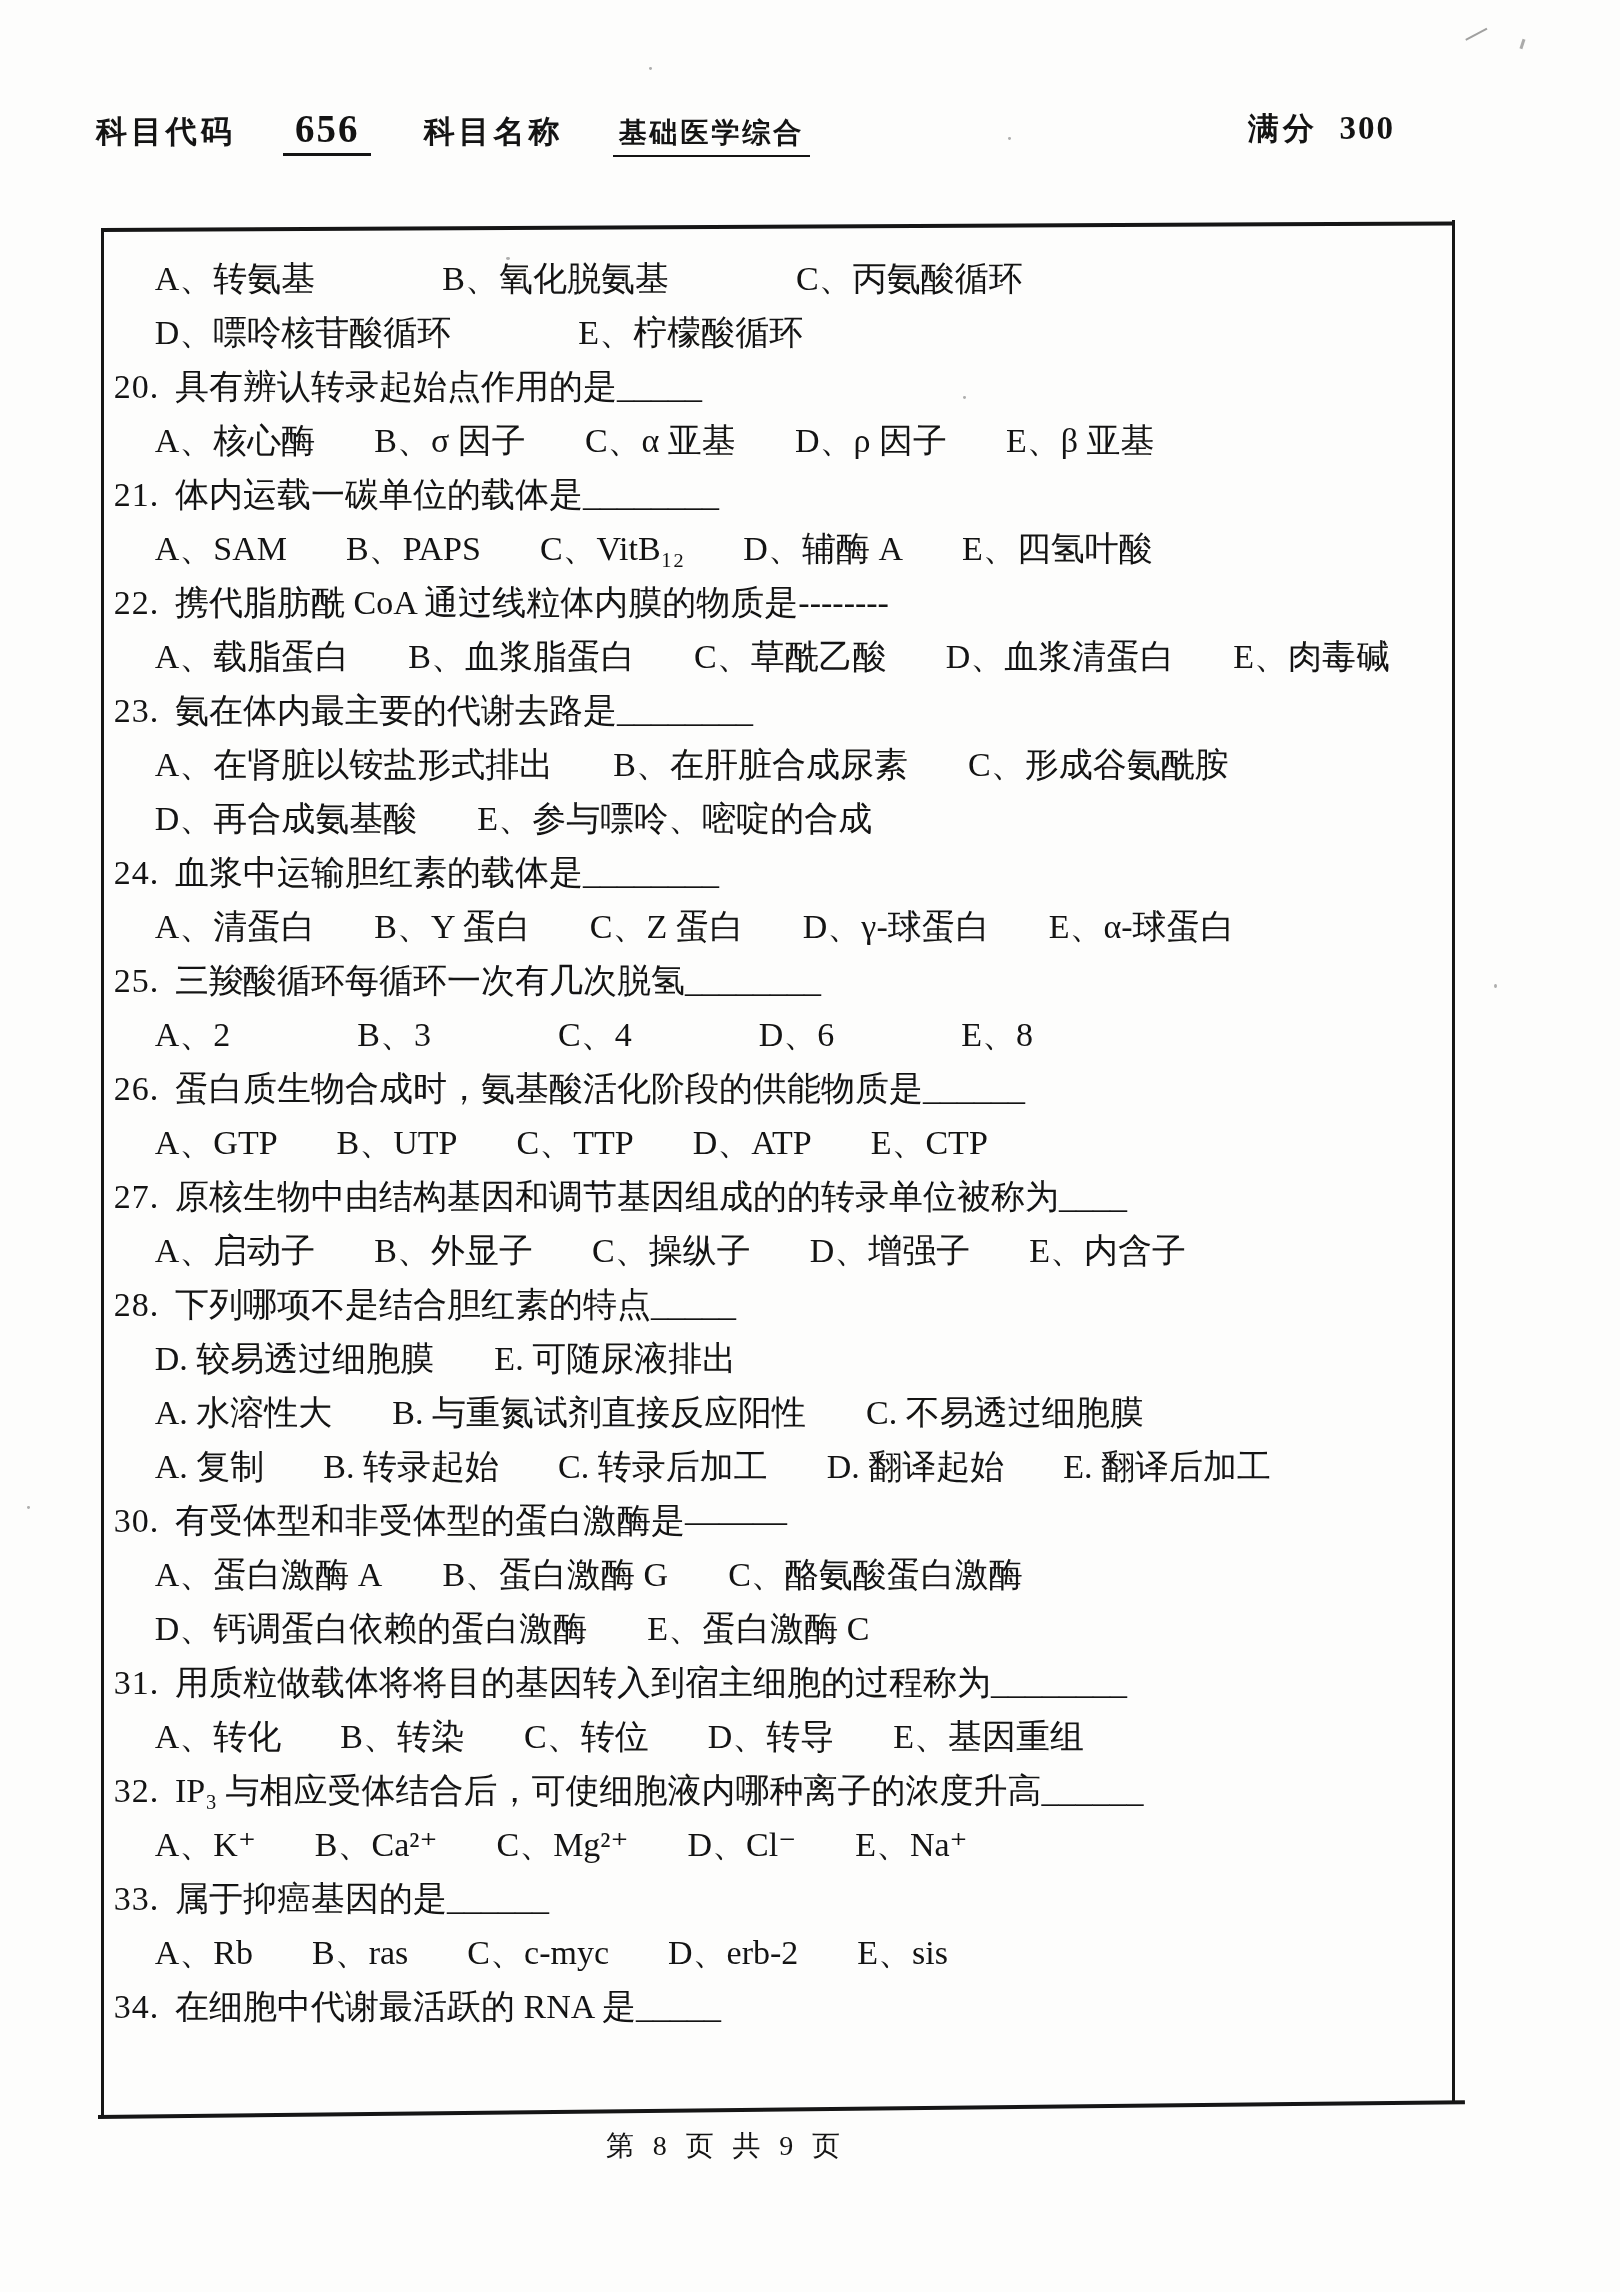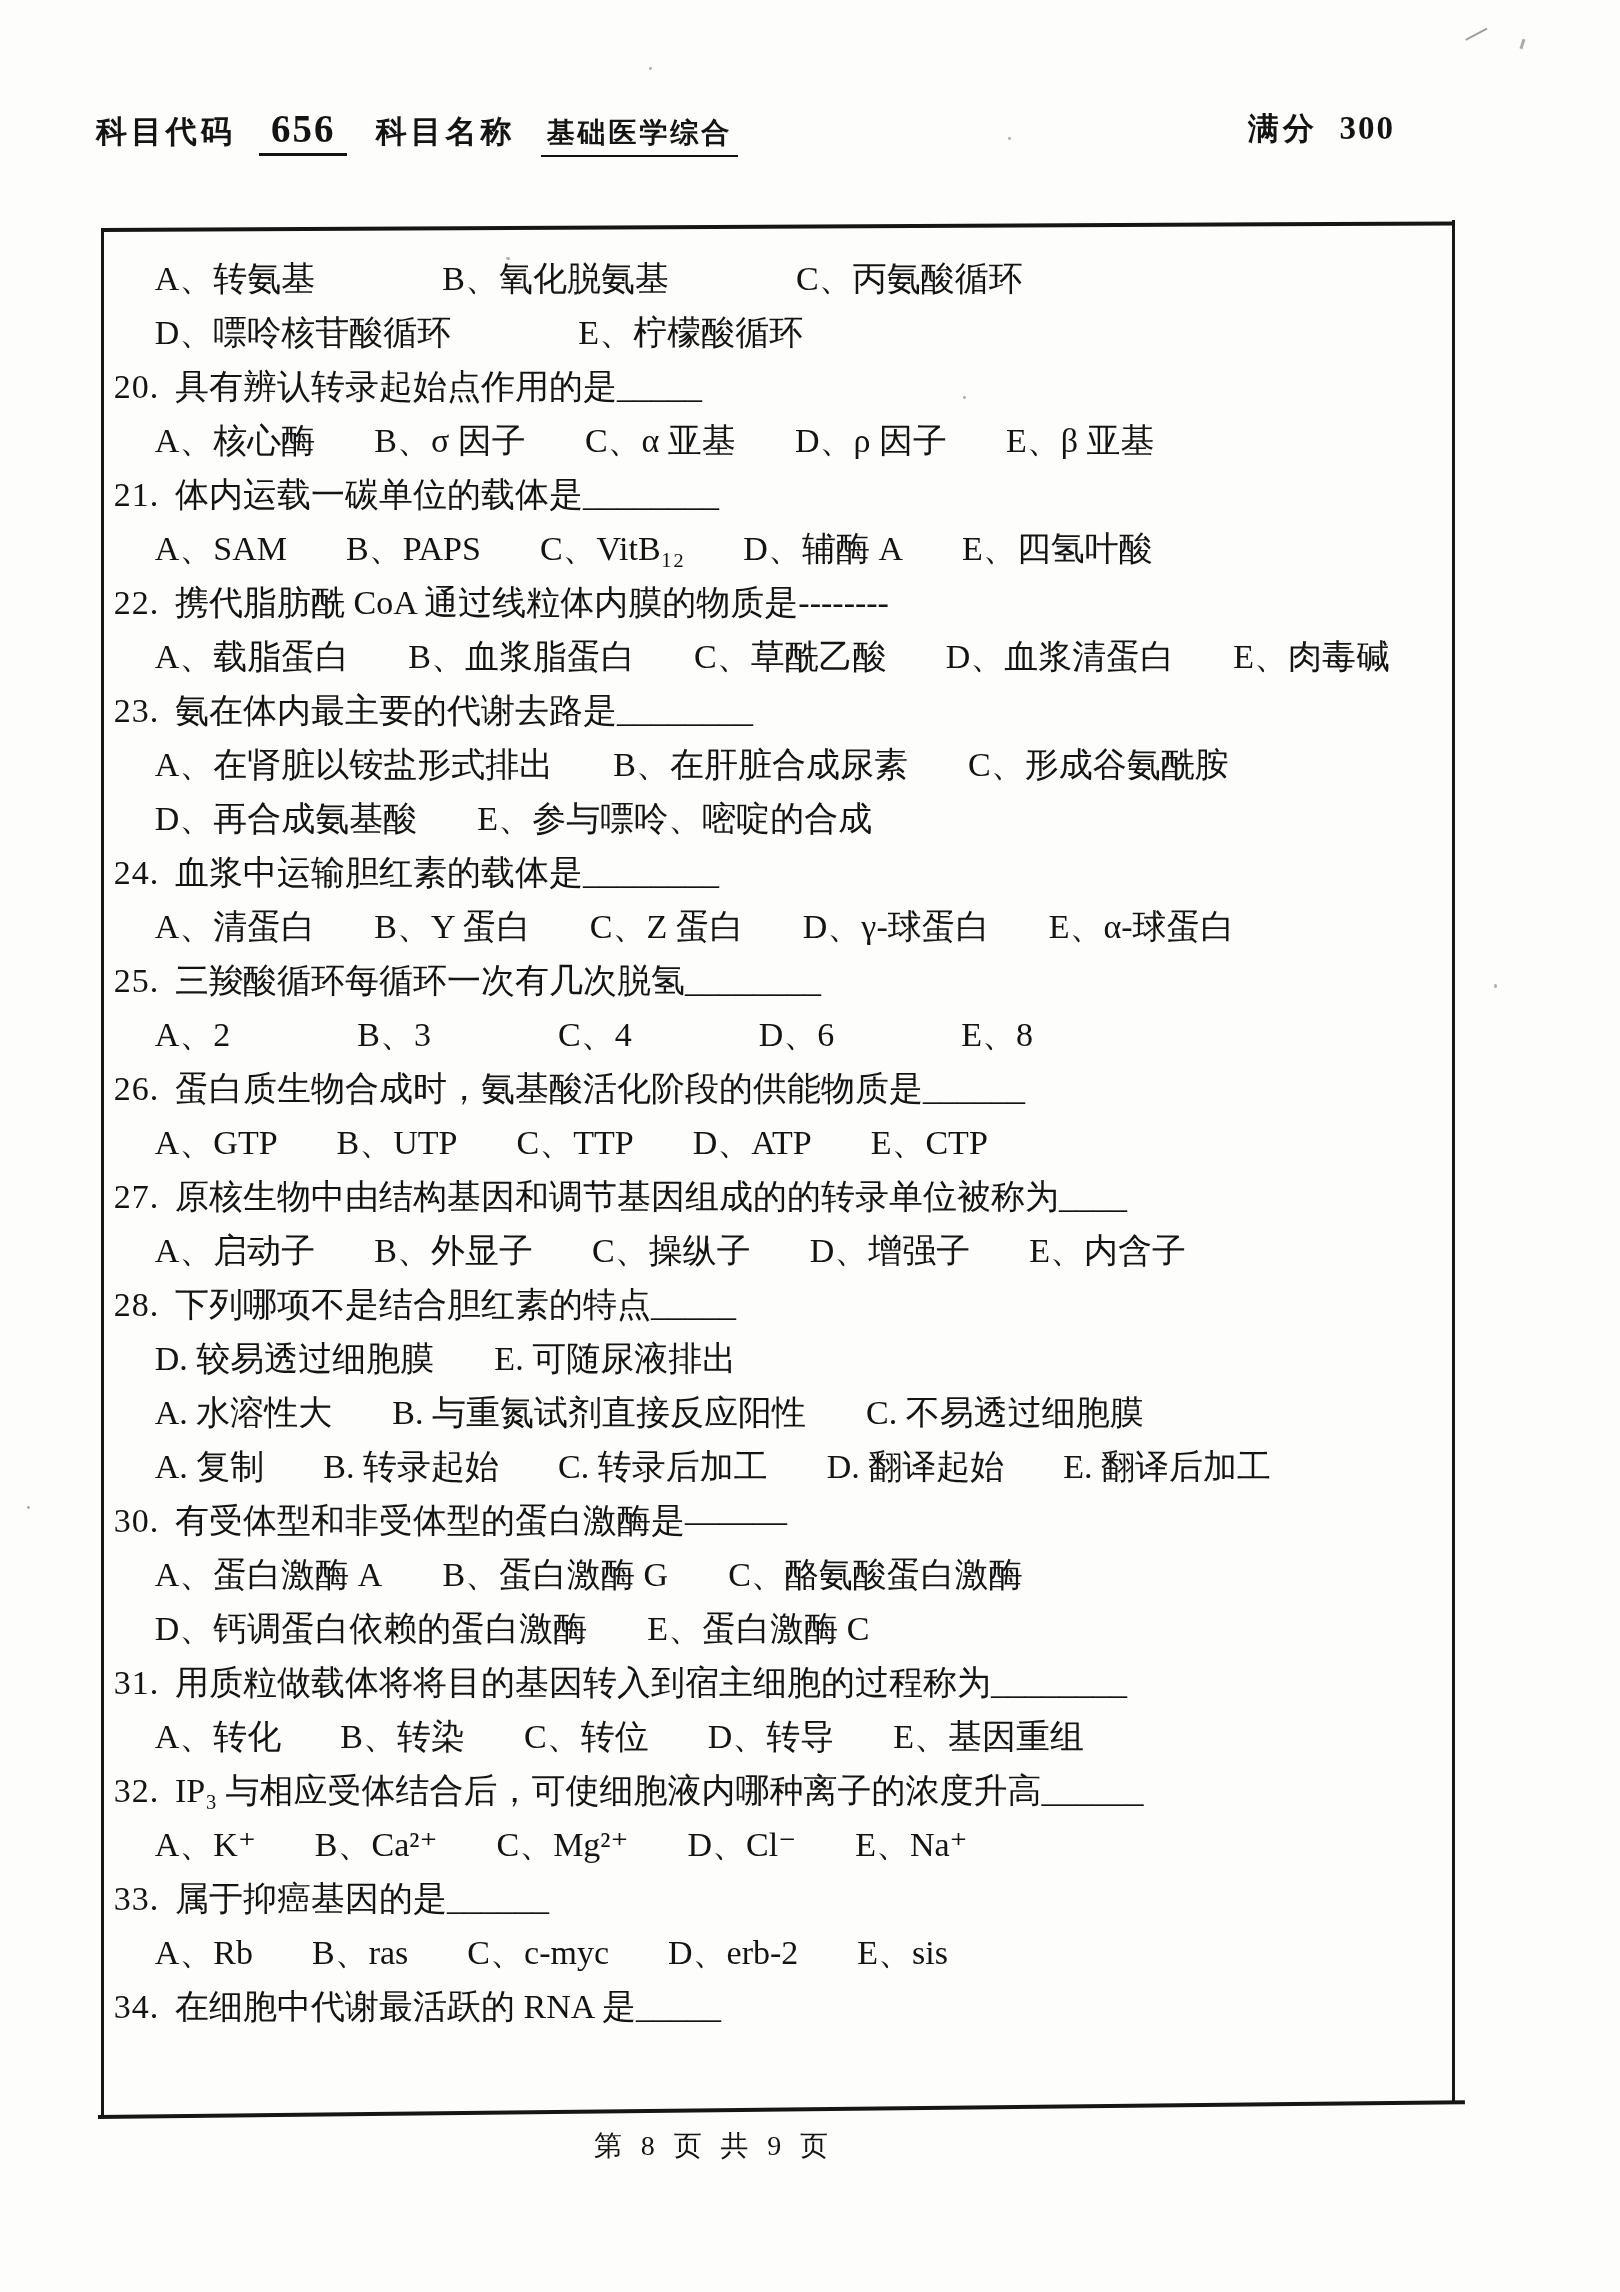--- a/index.html
+++ b/index.html
@@ -9,21 +9,21 @@
     width:1620px;height:2293px;
     background:#fdfdfc;
     font-family:"Liberation Serif","DejaVu Serif",serif;
     color:#141414;
     overflow:hidden;
   }
   
   .header{
     position:absolute;left:96px;top:106px;width:1431px;
     display:flex;align-items:baseline;
-    font-size:31px;font-weight:bold;white-space:nowrap;
+    font-size:31px;font-weight:bold;white-space:nowrap;gap:24px;
   }
   .h-label{letter-spacing:3.9px;}
   .code-value{
     font-size:39px;margin:0 25.5px 0 23.5px;padding:0 11.8px 2px 11.8px;
     border-bottom:3.9px solid #141414;letter-spacing:2px;
   }
   .name-value{
     font-size:28px;margin-left:25.5px;padding:0 5.9px 2.9px 5.9px;
     border-bottom:2.9px solid #141414;letter-spacing:2.9px;
   }
@@ -44,21 +44,21 @@
     font-size:34px;line-height:54px;
   }
   .line{display:flex;align-items:center;height:54px;white-space:nowrap;}
   .stem .q-num{margin-right:15.7px;letter-spacing:1px;}
   .opts{padding-left:41px;gap:59px;}
   .opts.sparse{gap:60px;}
   .opts.wide{gap:127px;}
   .opt{white-space:nowrap;}
   
   .footer{
-    position:absolute;left:0;top:2127px;width:1428px;
+    position:absolute;left:12px;top:2127px;width:1428px;
     text-align:center;font-size:28px;letter-spacing:5.9px;
   }
   
   .pen-mark{
     position:absolute;left:1462px;top:23.5px;width:23.5px;height:9.8px;
     border-bottom:2px solid #777;transform:rotate(-28deg);opacity:.7;
   }
   .pen-dot{
     position:absolute;left:1521px;top:39px;width:2.9px;height:9.8px;
     background:#888;transform:rotate(18deg);opacity:.7;

